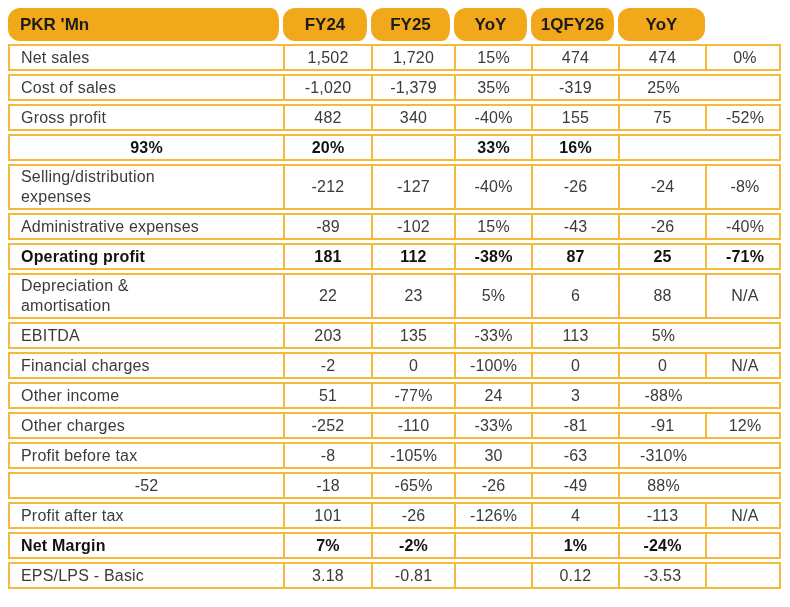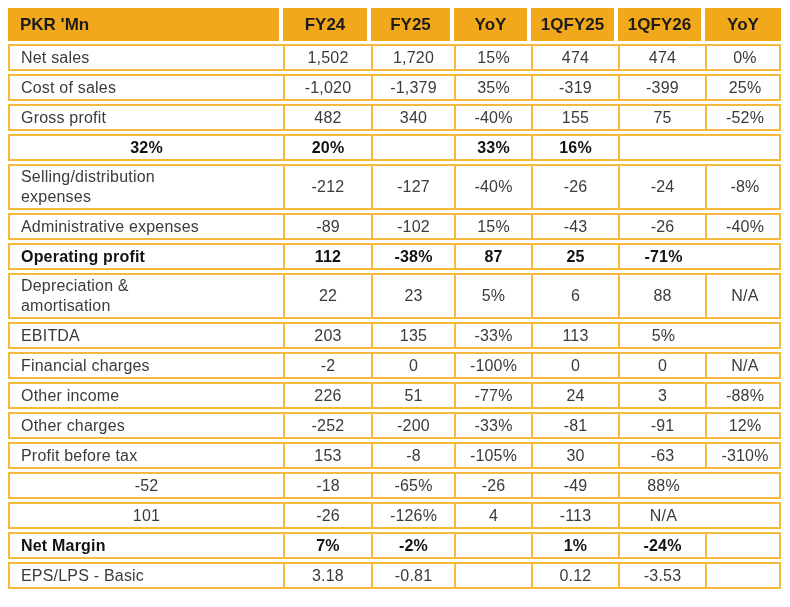--- a/index.html
+++ b/index.html
@@ -34,20 +34,21 @@
   .header-cell {
     background: var(--header-bg);
     color: var(--header-text);
     font-weight: bold;
     font-size: 17px;
     height: 33px;
     display: flex;
     align-items: center;
     justify-content: center;
     border-right: 4px solid var(--background);
+    border-radius: 12px;
   }
   .header-cell:last-child { border-right: none; }
   .header-cell.first {
     justify-content: flex-start;
     padding-left: 12px;
   }
   
   .body-row {
     margin-top: 3px;
     border: 2px solid var(--grid-border);
@@ -78,21 +79,20 @@
 </style>
 </head>
 <body>
 
 <div class="table-wrap">
   <div class="grid-row header-row">
       <div class="header-cell first">PKR 'Mn</div>
       <div class="header-cell">FY24</div>
       <div class="header-cell">FY25</div>
       <div class="header-cell">YoY</div>
-      <div class="header-cell">1QFY25</div>
       <div class="header-cell">1QFY26</div>
       <div class="header-cell">YoY</div>
     </div>
   <div>
       <div class="grid-row body-row">
         <div class="body-cell first">
           <span class="label-text">Net sales</span>
         </div>
         <div class="body-cell">1,502</div>
         <div class="body-cell">1,720</div>
@@ -102,36 +102,35 @@
         <div class="body-cell">0%</div>
       </div>
       <div class="grid-row body-row">
         <div class="body-cell first">
           <span class="label-text">Cost of sales</span>
         </div>
         <div class="body-cell">-1,020</div>
         <div class="body-cell">-1,379</div>
         <div class="body-cell">35%</div>
         <div class="body-cell">-319</div>
-        <div class="body-cell">-399</div>
         <div class="body-cell">25%</div>
       </div>
       <div class="grid-row body-row">
         <div class="body-cell first">
           <span class="label-text">Gross profit</span>
         </div>
         <div class="body-cell">482</div>
         <div class="body-cell">340</div>
         <div class="body-cell">-40%</div>
         <div class="body-cell">155</div>
         <div class="body-cell">75</div>
         <div class="body-cell">-52%</div>
       </div>
       <div class="grid-row body-row bold">
-        <div class="body-cell">32%</div>
+        <div class="body-cell">93%</div>
         <div class="body-cell">20%</div>
         <div class="body-cell"></div>
         <div class="body-cell">33%</div>
         <div class="body-cell">16%</div>
         <div class="body-cell"></div>
       </div>
       <div class="grid-row body-row">
         <div class="body-cell first">
           <span class="label-text">Selling/distribution expenses</span>
         </div>
@@ -150,20 +149,21 @@
         <div class="body-cell">-102</div>
         <div class="body-cell">15%</div>
         <div class="body-cell">-43</div>
         <div class="body-cell">-26</div>
         <div class="body-cell">-40%</div>
       </div>
       <div class="grid-row body-row bold">
         <div class="body-cell first">
           <span class="label-text">Operating profit</span>
         </div>
+        <div class="body-cell">181</div>
         <div class="body-cell">112</div>
         <div class="body-cell">-38%</div>
         <div class="body-cell">87</div>
         <div class="body-cell">25</div>
         <div class="body-cell">-71%</div>
       </div>
       <div class="grid-row body-row">
         <div class="body-cell first">
           <span class="label-text">Depreciation &amp; amortisation</span>
         </div>
@@ -192,58 +192,59 @@
         <div class="body-cell">0</div>
         <div class="body-cell">-100%</div>
         <div class="body-cell">0</div>
         <div class="body-cell">0</div>
         <div class="body-cell">N/A</div>
       </div>
       <div class="grid-row body-row">
         <div class="body-cell first">
           <span class="label-text">Other income</span>
         </div>
-        <div class="body-cell">226</div>
         <div class="body-cell">51</div>
         <div class="body-cell">-77%</div>
         <div class="body-cell">24</div>
         <div class="body-cell">3</div>
         <div class="body-cell">-88%</div>
       </div>
       <div class="grid-row body-row">
         <div class="body-cell first">
           <span class="label-text">Other charges</span>
         </div>
         <div class="body-cell">-252</div>
-        <div class="body-cell">-200</div>
+        <div class="body-cell">-110</div>
         <div class="body-cell">-33%</div>
         <div class="body-cell">-81</div>
         <div class="body-cell">-91</div>
         <div class="body-cell">12%</div>
       </div>
       <div class="grid-row body-row">
         <div class="body-cell first">
           <span class="label-text">Profit before tax</span>
         </div>
-        <div class="body-cell">153</div>
         <div class="body-cell">-8</div>
         <div class="body-cell">-105%</div>
         <div class="body-cell">30</div>
         <div class="body-cell">-63</div>
         <div class="body-cell">-310%</div>
       </div>
       <div class="grid-row body-row">
         <div class="body-cell">-52</div>
         <div class="body-cell">-18</div>
         <div class="body-cell">-65%</div>
         <div class="body-cell">-26</div>
         <div class="body-cell">-49</div>
         <div class="body-cell">88%</div>
       </div>
       <div class="grid-row body-row">
+        <div class="body-cell first">
+          <span class="label-text">Profit after tax</span>
+        </div>
         <div class="body-cell">101</div>
         <div class="body-cell">-26</div>
         <div class="body-cell">-126%</div>
         <div class="body-cell">4</div>
         <div class="body-cell">-113</div>
         <div class="body-cell">N/A</div>
       </div>
       <div class="grid-row body-row bold">
         <div class="body-cell first">
           <span class="label-text">Net Margin</span>

